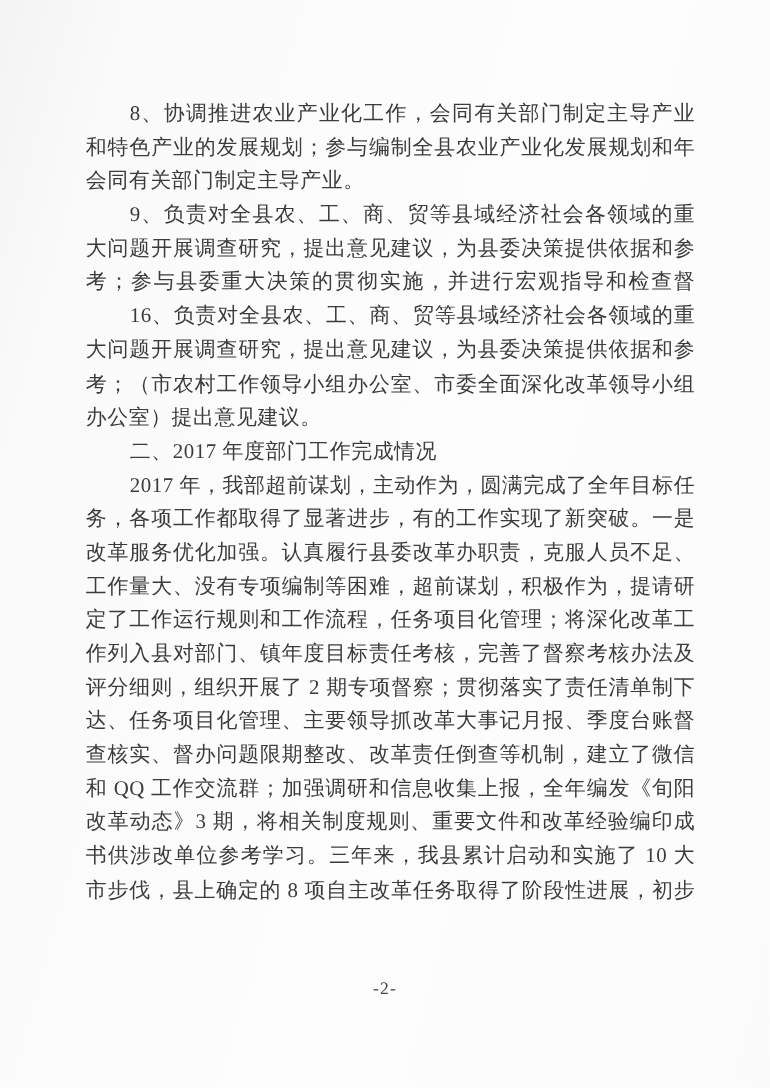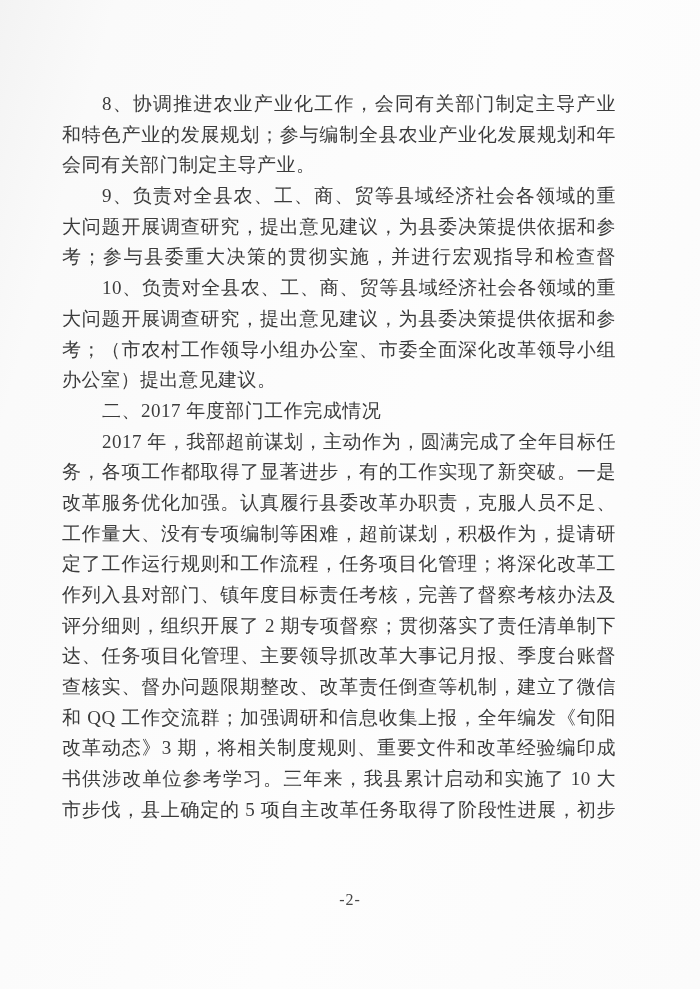--- a/index.html
+++ b/index.html
@@ -11,21 +11,21 @@
     position: relative;
     width: 700px;
     height: 989px;
     margin: 0;
     background: linear-gradient(105deg, #f3f3f3 0%, #fafafa 12%, #fdfdfd 55%, #fbfbfb 100%);
     font-family: "Liberation Serif", serif;
     overflow: hidden;
   }
   .content {
     position: absolute;
-    left: 62px;
+    left: 78px;
     top: 89px;
     width: 554px;
   }
   .para {
     margin: 0;
     padding: 0;
   }
   .line {
     font-size: 19px;
     line-height: 30.7px;
@@ -64,38 +64,38 @@
         <div class="line first fill">8、协调推进农业产业化工作，会同有关部门制定主导产业</div>
         <div class="line fill">和特色产业的发展规划；参与编制全县农业产业化发展规划和年</div>
         <div class="line">会同有关部门制定主导产业。</div>
       </div>
       <div class="para">
         <div class="line first fill">9、负责对全县农、工、商、贸等县域经济社会各领域的重</div>
         <div class="line fill">大问题开展调查研究，提出意见建议，为县委决策提供依据和参</div>
         <div class="line fill">考；参与县委重大决策的贯彻实施，并进行宏观指导和检查督促。</div>
       </div>
       <div class="para">
-        <div class="line first fill">10、负责对全县农、工、商、贸等县域经济社会各领域的重</div>
+        <div class="line first fill">16、负责对全县农、工、商、贸等县域经济社会各领域的重</div>
         <div class="line fill">大问题开展调查研究，提出意见建议，为县委决策提供依据和参</div>
         <div class="line fill">考；（市农村工作领导小组办公室、市委全面深化改革领导小组</div>
         <div class="line">办公室）提出意见建议。</div>
       </div>
       <div class="para">
         <div class="line first">二、2017 年度部门工作完成情况</div>
       </div>
       <div class="para">
         <div class="line first fill">2017 年，我部超前谋划，主动作为，圆满完成了全年目标任</div>
         <div class="line fill">务，各项工作都取得了显著进步，有的工作实现了新突破。一是</div>
         <div class="line fill">改革服务优化加强。认真履行县委改革办职责，克服人员不足、</div>
         <div class="line fill">工作量大、没有专项编制等困难，超前谋划，积极作为，提请研</div>
         <div class="line fill">定了工作运行规则和工作流程，任务项目化管理；将深化改革工</div>
         <div class="line fill">作列入县对部门、镇年度目标责任考核，完善了督察考核办法及</div>
         <div class="line fill">评分细则，组织开展了 2 期专项督察；贯彻落实了责任清单制下</div>
         <div class="line fill">达、任务项目化管理、主要领导抓改革大事记月报、季度台账督</div>
         <div class="line fill">查核实、督办问题限期整改、改革责任倒查等机制，建立了微信</div>
         <div class="line fill">和 QQ 工作交流群；加强调研和信息收集上报，全年编发《旬阳</div>
         <div class="line fill">改革动态》3 期，将相关制度规则、重要文件和改革经验编印成</div>
         <div class="line fill">书供涉改单位参考学习。三年来，我县累计启动和实施了 10 大</div>
-        <div class="line fill">市步伐，县上确定的 5 项自主改革任务取得了阶段性进展，初步</div>
+        <div class="line fill">市步伐，县上确定的 8 项自主改革任务取得了阶段性进展，初步</div>
       </div>
     </div>
   <div class="page-number">-2-</div>
 </div>
 
 </body></html>

